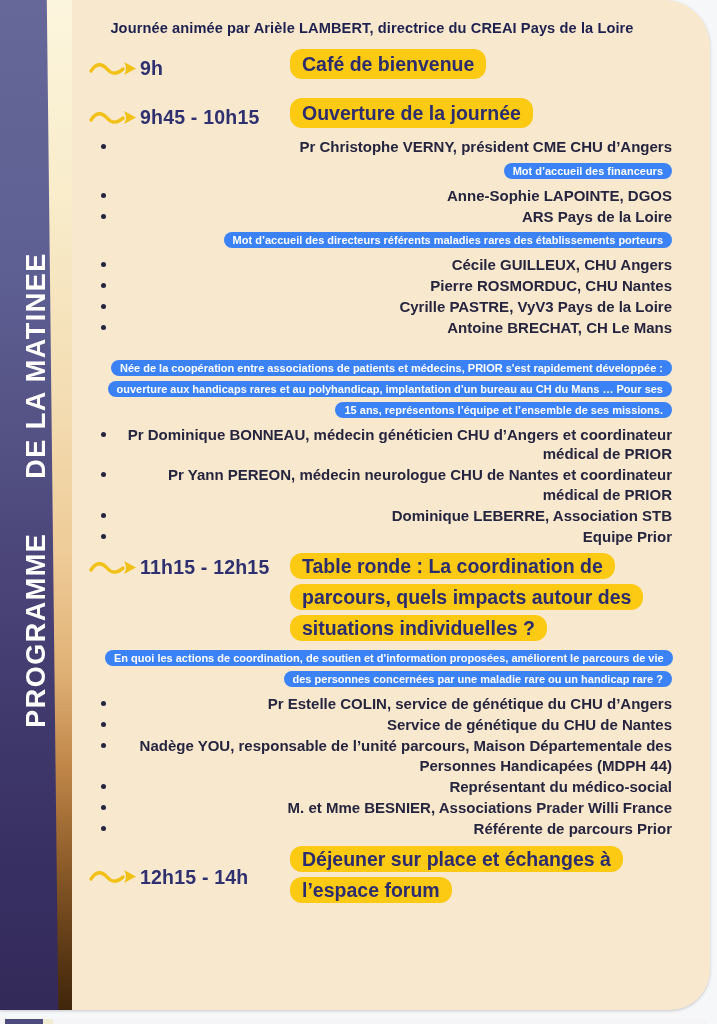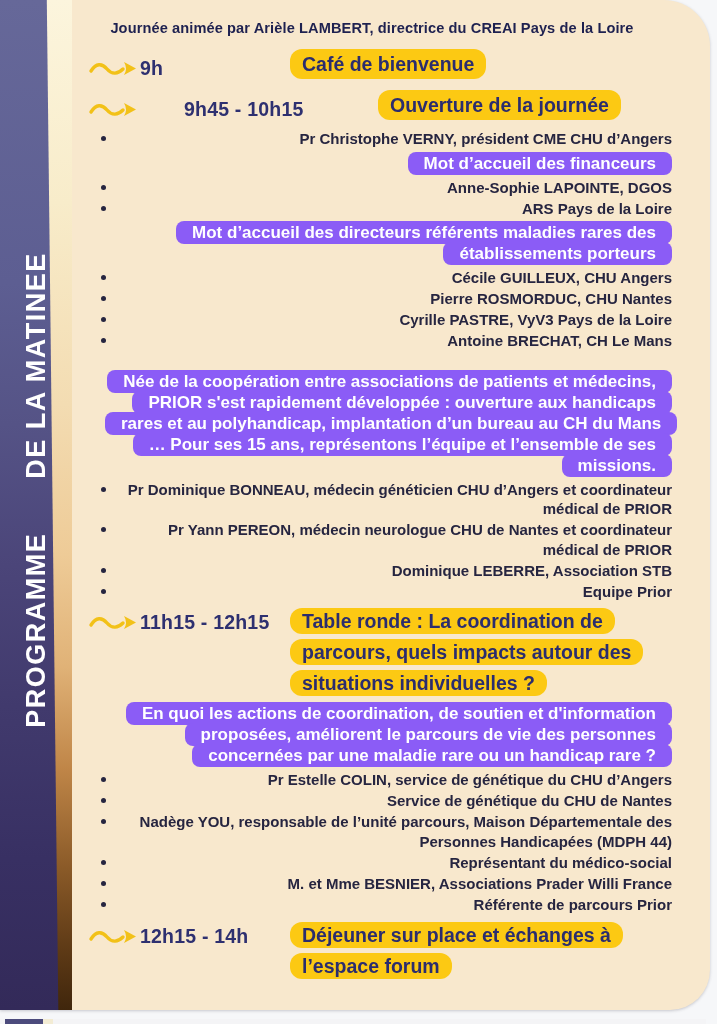--- a/index.html
+++ b/index.html
@@ -68,30 +68,30 @@
   .bullet{
     position:relative;padding-left:15px;margin-top:1.5px;
     font-size:15px;line-height:19.5px;color:#262540;max-width:575px;
   }
   .bullet::before{
     content:"";position:absolute;left:1px;top:7px;
     width:5px;height:5px;border-radius:50%;background:#262540;
   }
   .blabel{margin:4px 0 4px 5px;max-width:578px;}
   .bl{
-    display:inline;background:#8b5cf6;color:#ffffff;
-    font-size:17px;line-height:21px;padding:2px 16px;
+    display:inline;background:#3b82f6;color:#ffffff;
+    font-size:11px;line-height:21px;padding:2px 9px;
     border-radius:8px;
     -webkit-box-decoration-break:clone;box-decoration-break:clone;
   }
-  .mt-r1{margin-top:16px;} .mt-r2{margin-top:10px;gap:44px;}
+  .mt-r1{margin-top:16px;} .mt-r2{margin-top:18px;}
   .mt-s1{margin-top:5px;}
   .mt-r3{margin-top:4px;}  .mt-d2{margin-top:20px;} .mt-b2{margin-top:2px;}
   .mt-r4{margin-top:5px;}  .mt-d3{margin-top:3px;} .mt-b3{margin-top:2px;}
-  .mt-r5{margin-top:6px;}
+  .mt-r5{margin-top:6px;align-items:center;}
   
   .next{position:absolute;left:0;top:1019px;width:706px;height:5px;background:#f4f4f6;}
   .next-sb{position:absolute;left:5px;top:0;width:38px;height:5px;background:#4c4b7c;}
   .next-stripe{position:absolute;left:43px;top:0;width:10px;height:5px;background:#f3ecd4;}
 </style>
 </head>
 <body>
 
 <div class="page">
 

